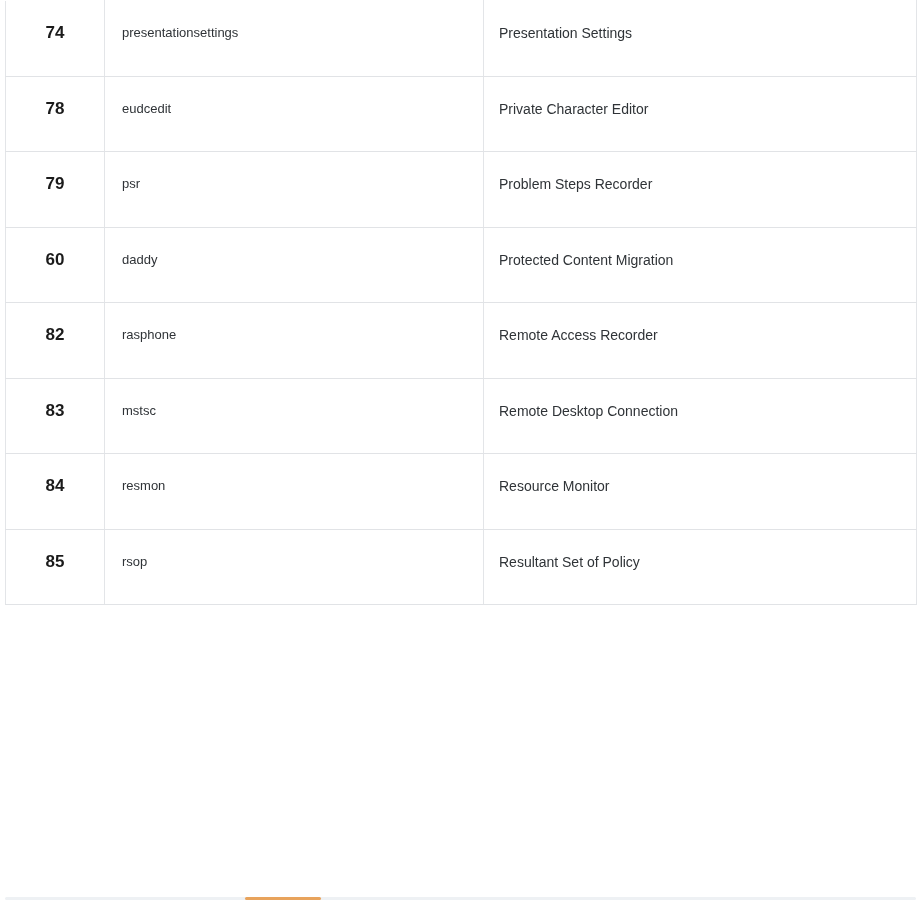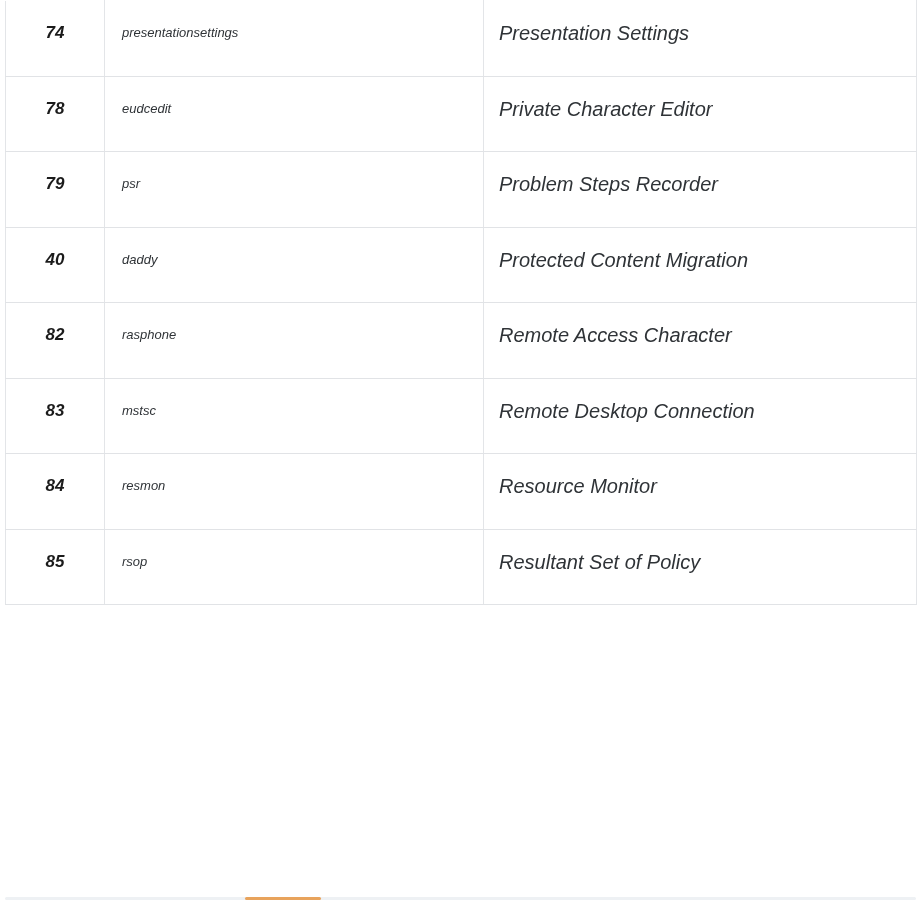--- a/index.html
+++ b/index.html
@@ -14,21 +14,20 @@
     overflow: hidden;
     font-family: "Liberation Sans", "DejaVu Sans", sans-serif;
     -webkit-font-smoothing: antialiased;
   }
 
   .page {
     position: relative;
     width: 921px;
     height: 901px;
     background: #ffffff;
-    font-style: italic;
   }
 
   .table-wrap {
     position: absolute;
     left: 5px;
     top: 0px;
     width: 911px;
   }
 
   table.cmd-table {
@@ -75,21 +74,21 @@
 
   td.cmd .cell-inner {
     padding-left: 17px;
     font-size: 13px;
     font-weight: normal;
     color: #2f3337;
   }
 
   td.desc .cell-inner {
     padding-left: 15px;
-    font-size: 20px;
+    font-size: 14px;
     font-weight: normal;
     color: #2f3337;
   }
 
   
   .bottom-strip {
     position: absolute;
     left: 0;
     bottom: 0;
     width: 921px;
@@ -157,38 +156,38 @@
             </td>
             <td class="cmd">
               <div class="cell-inner">psr</div>
             </td>
             <td class="desc">
               <div class="cell-inner">Problem Steps Recorder</div>
             </td>
           </tr>
           <tr>
             <td class="num">
-              <div class="cell-inner">40</div>
+              <div class="cell-inner">60</div>
             </td>
             <td class="cmd">
               <div class="cell-inner">daddy</div>
             </td>
             <td class="desc">
               <div class="cell-inner">Protected Content Migration</div>
             </td>
           </tr>
           <tr>
             <td class="num">
               <div class="cell-inner">82</div>
             </td>
             <td class="cmd">
               <div class="cell-inner">rasphone</div>
             </td>
             <td class="desc">
-              <div class="cell-inner">Remote Access Character</div>
+              <div class="cell-inner">Remote Access Recorder</div>
             </td>
           </tr>
           <tr>
             <td class="num">
               <div class="cell-inner">83</div>
             </td>
             <td class="cmd">
               <div class="cell-inner">mstsc</div>
             </td>
             <td class="desc">

